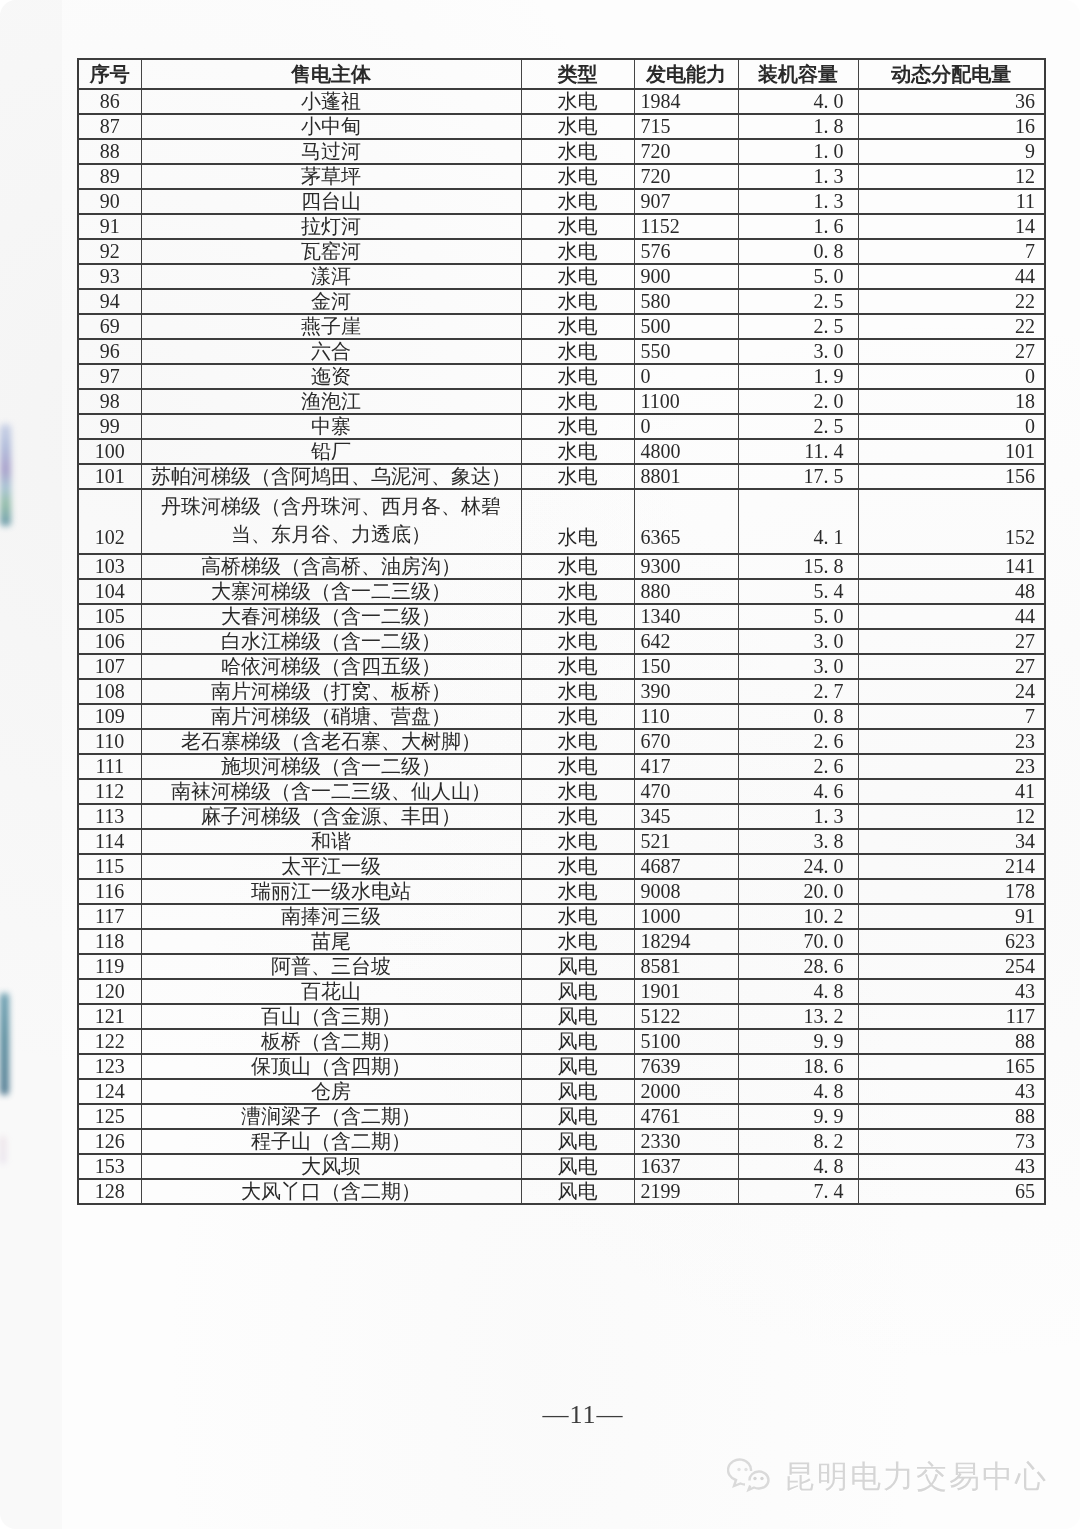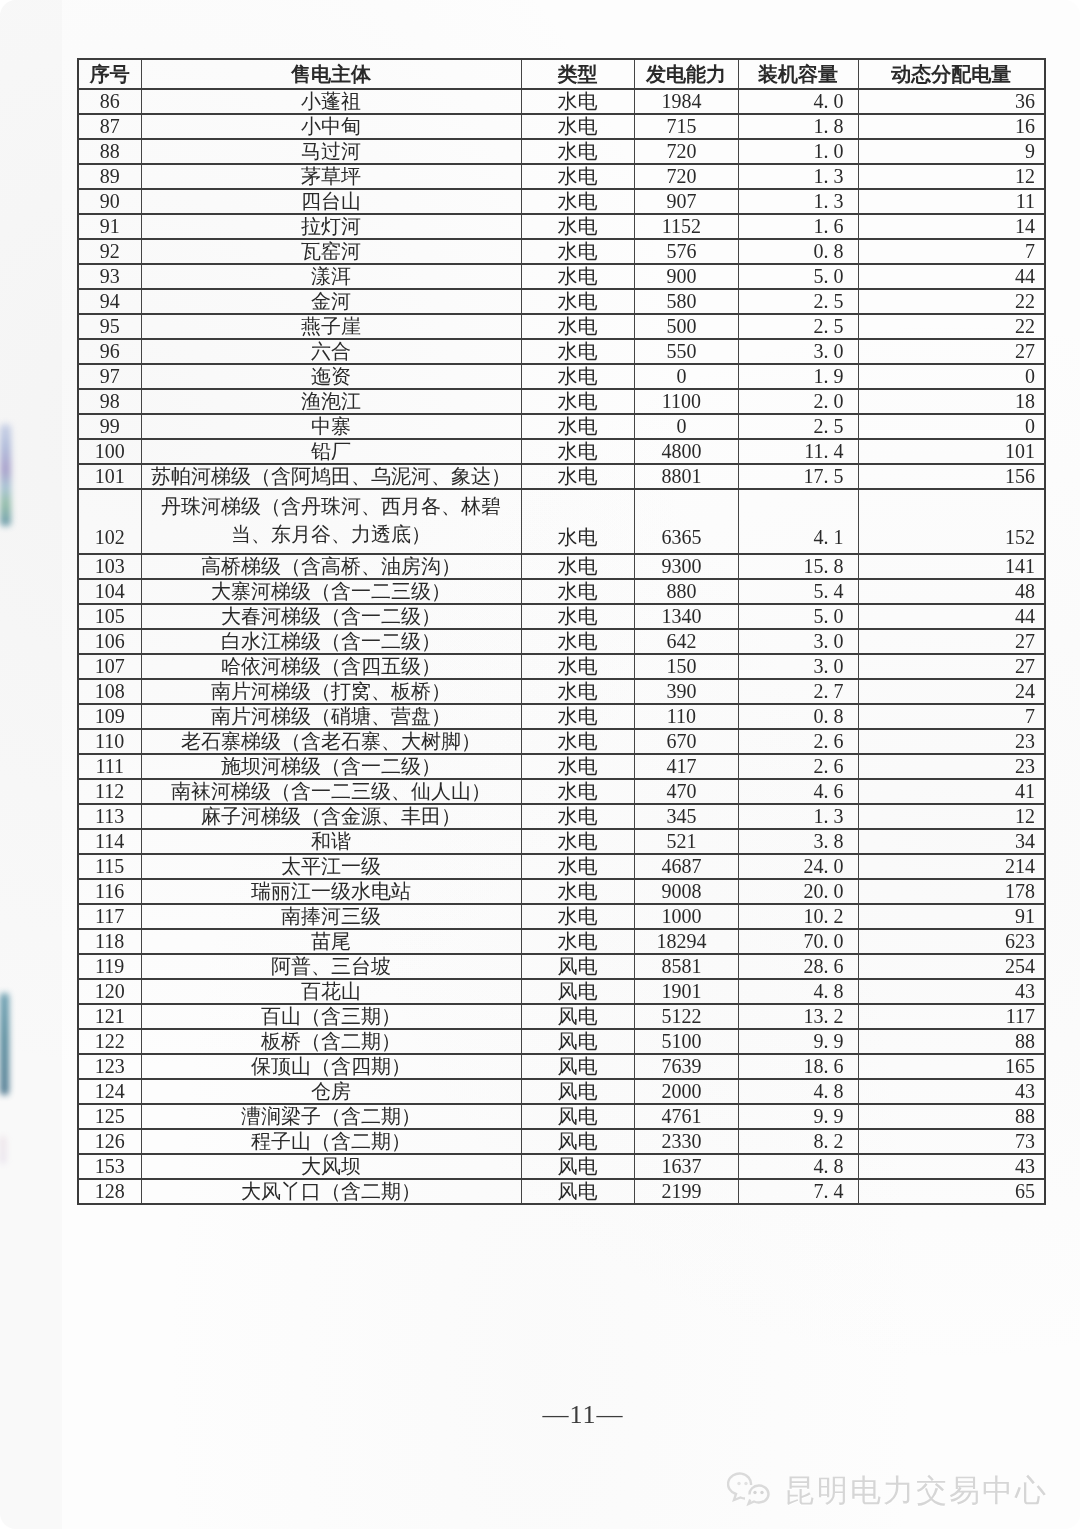--- a/index.html
+++ b/index.html
@@ -48,32 +48,31 @@
     vertical-align:middle;text-align:center;
     font-weight:normal;
   }
   .alloc-table{border:2px solid #3a3a3a;}
   thead tr{height:30px;}
   tbody tr{height:19px;}
   tbody tr.tall{height:59px;}
   tbody tr.tall td{vertical-align:bottom;padding-bottom:4px;}
   tbody tr.tall td:nth-child(2){line-height:1.42;padding-top:2px;margin-left:41px;}
   .alloc-table th{font-weight:bold;}
-  .alloc-table td:nth-child(4){text-align:center;padding-right:9px;}
+  .alloc-table td:nth-child(4){text-align:left;padding-right:9px;padding-left:6px;}
   .alloc-table td:nth-child(5){text-align:right;padding-right:14px;padding-left:8px;}
   .alloc-table td:nth-child(6){text-align:right;padding-right:9px;}
   .page-number{
     position:absolute;top:1400px;left:0;width:1080px;
     text-align:center;font-size:26px;color:#3c3c3c;letter-spacing:1px;margin-left:43px;
   }
   .watermark{
     position:absolute;top:1456px;right:32px;
     display:flex;align-items:center;gap:9px;
     color:#d6d6d6;
-    margin-top:14px;
   }
   .watermark .wm-text{
     font-family:"Liberation Sans","DejaVu Sans",sans-serif;
     font-size:31px;letter-spacing:2px;color:#d6d6d6;
     text-shadow:0 1px 0 #ffffff;
     white-space:nowrap;
   }
   .watermark svg{display:block;}
 </style>
 </head>
@@ -172,21 +171,21 @@
         </tr>
         <tr>
           <td>94</td>
           <td>金河</td>
           <td>水电</td>
           <td>580</td>
           <td>2. 5</td>
           <td>22</td>
         </tr>
         <tr>
-          <td>95</td>
+          <td>69</td>
           <td>燕子崖</td>
           <td>水电</td>
           <td>500</td>
           <td>2. 5</td>
           <td>22</td>
         </tr>
         <tr>
           <td>96</td>
           <td>六合</td>
           <td>水电</td>

